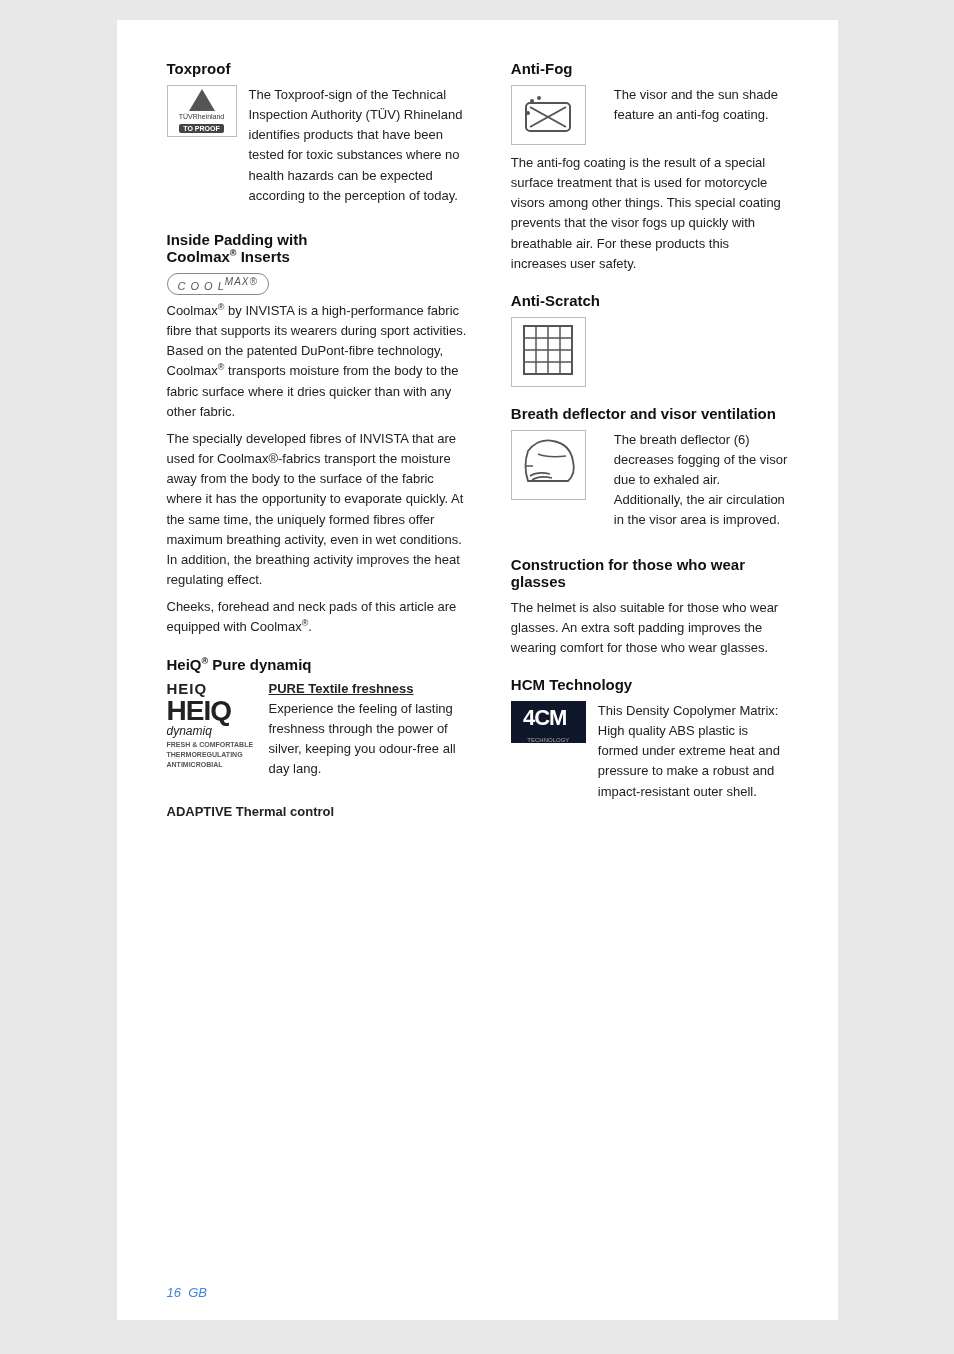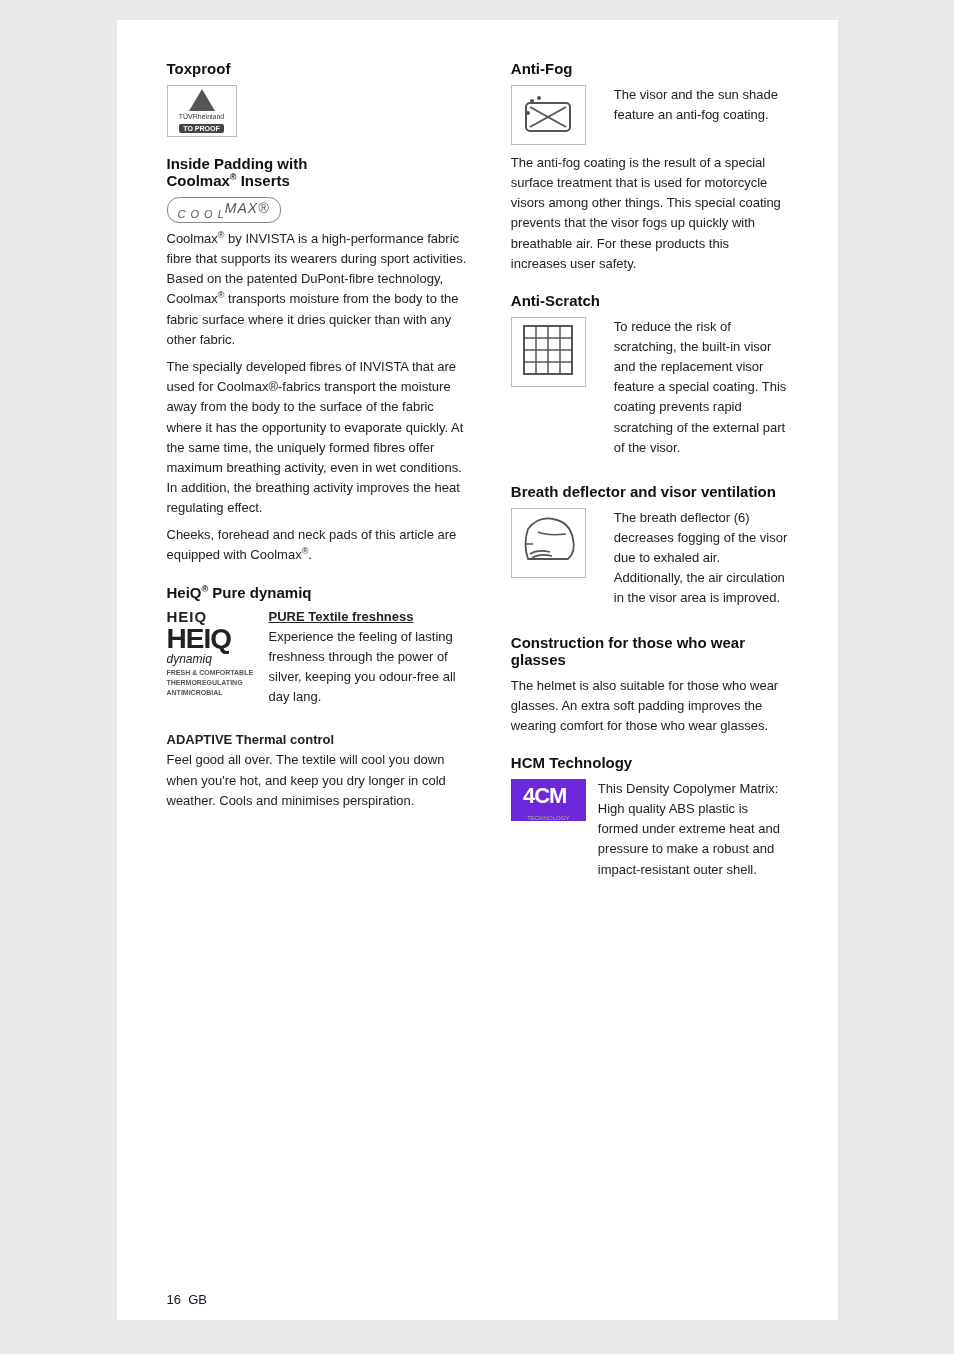--- a/index.html
+++ b/index.html
@@ -93,21 +93,21 @@
       border: 1px solid #888;
       border-radius: 12px;
       padding: 2px 10px;
       font-size: 11px;
       font-style: italic;
       color: #555;
       margin-bottom: 6px;
       letter-spacing: 1px;
     }
     .coolmax-badge span {
-      font-size: 14px;
+      font-size: 10px;
       vertical-align: super;
     }
     .heiq-block {
       display: flex;
       gap: 12px;
       margin-bottom: 8px;
       align-items: flex-start;
     }
     .heiq-logo {
       min-width: 90px;
@@ -209,43 +209,44 @@
     .hcm-row {
       display: flex;
       gap: 12px;
       align-items: flex-start;
       margin-bottom: 8px;
     }
     .hcm-logo-box {
       min-width: 75px;
       width: 75px;
       height: 42px;
-      background: #6d28d9;
+      background: #0f172a;
       display: flex;
       align-items: center;
       justify-content: center;
     }
     .hcm-logo-text {
       color: #fff;
       font-weight: 900;
       font-size: 17px;
       letter-spacing: -1px;
     }
     .hcm-logo-sub {
       color: #aaa;
       font-size: 6px;
       text-align: center;
       margin-top: 1px;
     }
     .page-footer {
       position: absolute;
-      bottom: 13px;
+      bottom: 20px;
       left: 50px;
       font-size: 13px;
-      color: #0f172a;
+      color: #3b82f6;
+      font-style: italic;
     }
     sup {
       font-size: 9px;
     }
   </style>
 </head>
 <body>
 
 <div class="page">
   <div class="two-col">
@@ -253,20 +254,21 @@
     <div class="col-left">
 
       <div class="section">
         <h2>Toxproof</h2>
         <div class="toxproof-row">
           <div class="toxproof-img">
             <div class="tuv-triangle"></div>
             <div class="tuv-label">TÜVRheinland</div>
             <div class="to-proof-badge">TO PROOF</div>
           </div>
+          <p>The Toxproof-sign of the Technical Inspection Authority (TÜV) Rhineland identifies products that have been tested for toxic substances where no health hazards can be expected according to the perception of today.</p>
         </div>
       </div>
 
       <div class="section">
         <h2>Inside Padding with<br>Coolmax<sup>®</sup> Inserts</h2>
         <div class="coolmax-badge">C O O L<span>MAX®</span></div>
         <p>Coolmax<sup>®</sup> by INVISTA is a high-performance fabric fibre that supports its wearers during sport activities. Based on the patented DuPont-fibre technology, Coolmax<sup>®</sup> transports moisture from the body to the fabric surface where it dries quicker than with any other fabric.</p>
         <p>The specially developed fibres of INVISTA that are used for Coolmax®-fabrics transport the moisture away from the body to the surface of the fabric where it has the opportunity to evaporate quickly. At the same time, the uniquely formed fibres offer maximum breathing activity, even in wet conditions. In addition, the breathing activity improves the heat regulating effect.</p>
         <p>Cheeks, forehead and neck pads of this article are equipped with Coolmax<sup>®</sup>.</p>
       </div>
@@ -286,21 +288,20 @@
           </div>
           <div>
             <div class="pure-freshness-title">PURE Textile freshness</div>
             <p>Experience the feeling of lasting freshness through the power of silver, keeping you odour-free all day lang.</p>
           </div>
         </div>
       </div>
 
       <div class="section">
         <div class="adaptive-title">ADAPTIVE Thermal control</div>
-        <p>Feel good all over. The textile will cool you down when you're hot, and keep you dry longer in cold weather. Cools and minimises perspiration.</p>
       </div>
 
     </div>
 
     <div class="col-right">
 
       <div class="section">
         <h2>Anti-Fog</h2>
         <div class="anti-fog-row">
           <div class="icon-box">
@@ -335,21 +336,20 @@
 
                 <line x1="2" y1="14" x2="50" y2="14" stroke="#555" stroke-width="1.5"></line>
                 <line x1="2" y1="26" x2="50" y2="26" stroke="#555" stroke-width="1.5"></line>
                 <line x1="2" y1="38" x2="50" y2="38" stroke="#555" stroke-width="1.5"></line>
                 <line x1="14" y1="2" x2="14" y2="50" stroke="#555" stroke-width="1.5"></line>
                 <line x1="26" y1="2" x2="26" y2="50" stroke="#555" stroke-width="1.5"></line>
                 <line x1="38" y1="2" x2="38" y2="50" stroke="#555" stroke-width="1.5"></line>
               </svg>
             </div>
           </div>
-          <p>To reduce the risk of scratching, the built-in visor and the replacement visor feature a special coating. This coating prevents rapid scratching of the external part of the visor.</p>
         </div>
       </div>
 
       <div class="section">
         <h2>Breath deflector and visor ventilation</h2>
         <div class="anti-fog-row">
           <div class="breath-icon-box">
             <div class="breath-icon">
               <svg viewBox="0 0 60 55" xmlns="http://www.w3.org/2000/svg">
 

